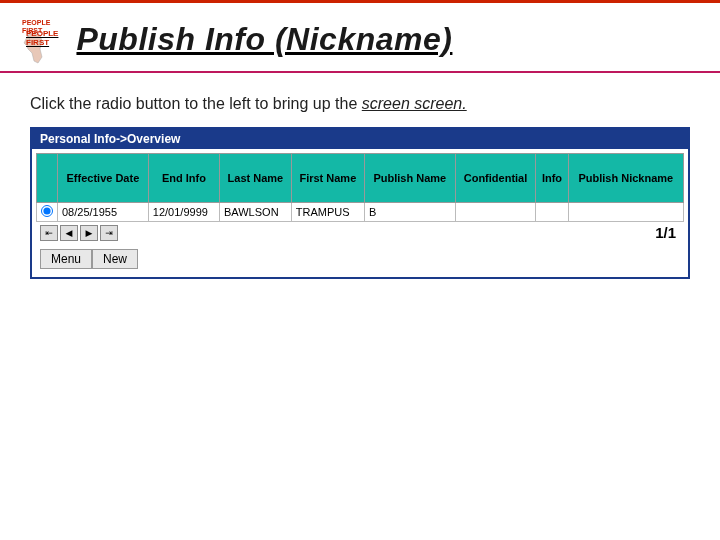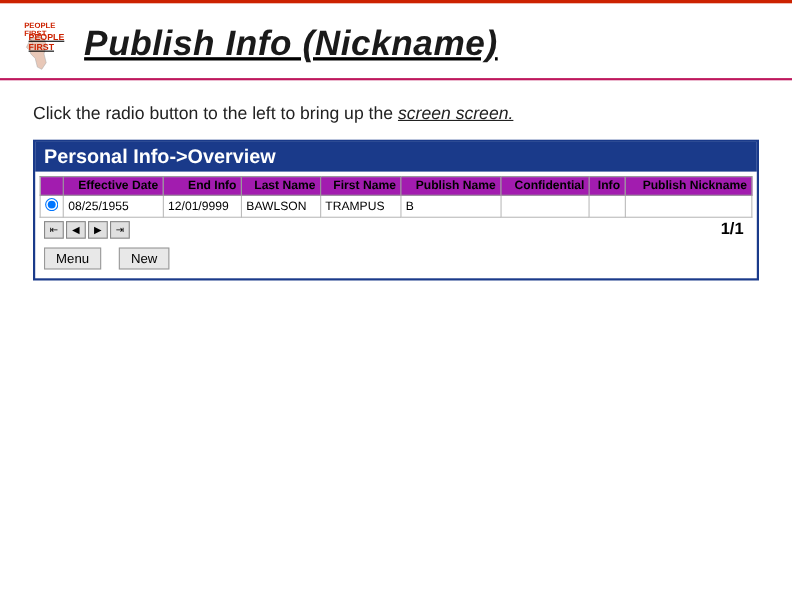--- a/index.html
+++ b/index.html
@@ -52,40 +52,40 @@
     .panel {
       margin: 0 30px;
       border: 2px solid #1a3a8a;
       background: #fff;
     }
 
     .panel-header {
       background: #1a3a8a;
       color: #ffffff;
       padding: 3px 8px;
-      font-size: 18px;
+      font-size: 12px;
       font-weight: bold;
     }
 
     .panel-body {
       padding: 4px;
     }
 
     
     .data-table {
       width: 100%;
       border-collapse: collapse;
       font-size: 11px;
     }
 
     .data-table thead tr th {
-      background: #a21caf;
+      background: #14b8a6;
       border: 1px solid #999;
-      padding: 2px 4px;
-      text-align: right;
+      padding: 18px 4px;
+      text-align: center;
       font-weight: bold;
       white-space: nowrap;
       color: #000;
     }
 
     .data-table tbody tr td {
       border: 1px solid #bbb;
       padding: 2px 4px;
       white-space: nowrap;
       color: #000;
@@ -127,21 +127,21 @@
       margin-left: auto;
       font-size: 15px;
       padding-right: 4px;
       color: #000;
       font-weight: bold;
     }
 
     
     .footer-buttons {
       display: flex;
-      gap: 16px;
+      gap: 0;
       padding: 6px 4px 4px 4px;
     }
 
     .footer-btn {
       padding: 2px 10px;
       font-size: 12px;
       background: #e8e8e8;
       border: 1px solid #999;
       cursor: pointer;
     }

